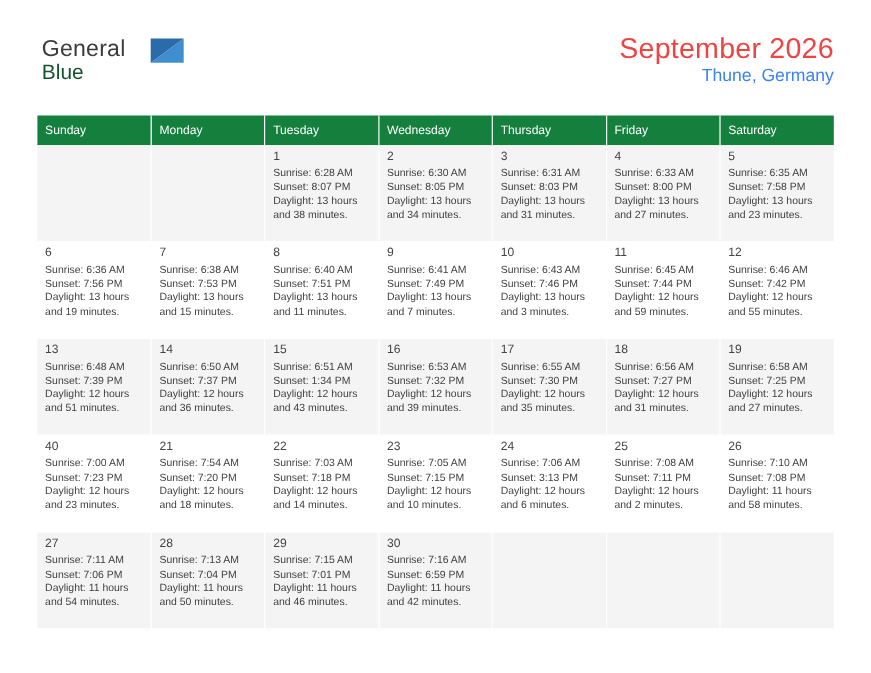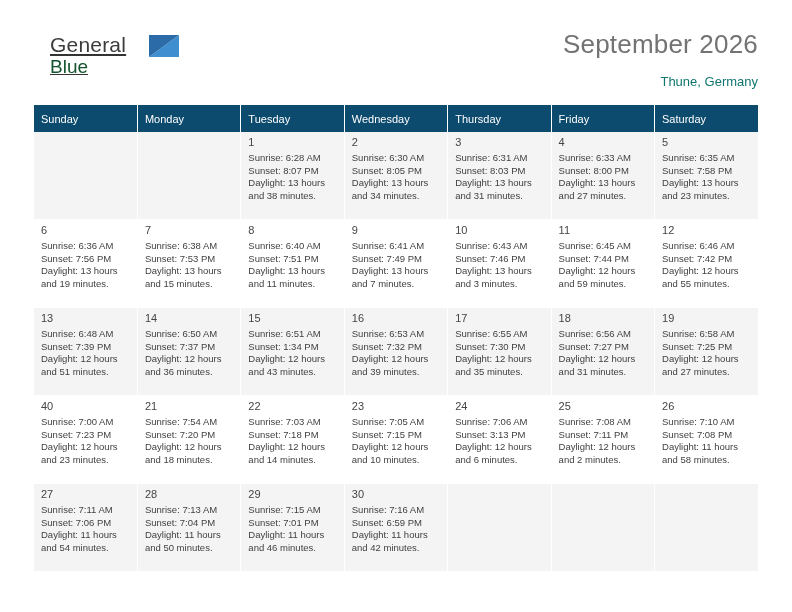--- a/index.html
+++ b/index.html
@@ -23,25 +23,24 @@
   
   .header {
     position: absolute;
     left: 34px;
     top: 28px;
     right: 34px;
     height: 70px;
   }
   .logo {
     position: absolute;
-    left: 16px;
+    left: 4px;
     top: 6px;
     width: 230px;
     height: 56px;
-    text-decoration: underline;
   }
   .logo-general {
     font-size: 21px;
     color: #3c3c3c;
     letter-spacing: 0.2px;
     line-height: 22px;
   }
   .logo-blue {
     font-size: 19px;
     color: #14532d;
@@ -74,42 +73,42 @@
     border-top: 22px solid transparent;
   }
   .title-block {
     position: absolute;
     right: 0;
     top: 0;
     text-align: right;
   }
   .cal-title {
     font-size: 26px;
-    color: #737373;
+    color: #ef4444;
     line-height: 32px;
     font-weight: normal;
     letter-spacing: 0.2px;
   }
   .cal-subtitle {
-    font-size: 13px;
-    color: #0f766e;
+    font-size: 16px;
+    color: #3b82f6;
     line-height: 18px;
-    margin-top: 13px;
+    margin-top: 1px;
   }
   
   .calendar {
     position: absolute;
     left: 34px;
     top: 105px;
     width: 724px;
     border-collapse: collapse;
     table-layout: fixed;
   }
   .calendar th {
-    background: #0c4a6e;
+    background: #15803d;
     color: #ffffff;
     font-size: 11px;
     font-weight: normal;
     text-align: left;
     padding: 5px 0 5px 7px;
     height: 17px;
     border-right: 1px solid #ffffff;
   }
   .calendar th:last-child { border-right: none; }
   .calendar td {

